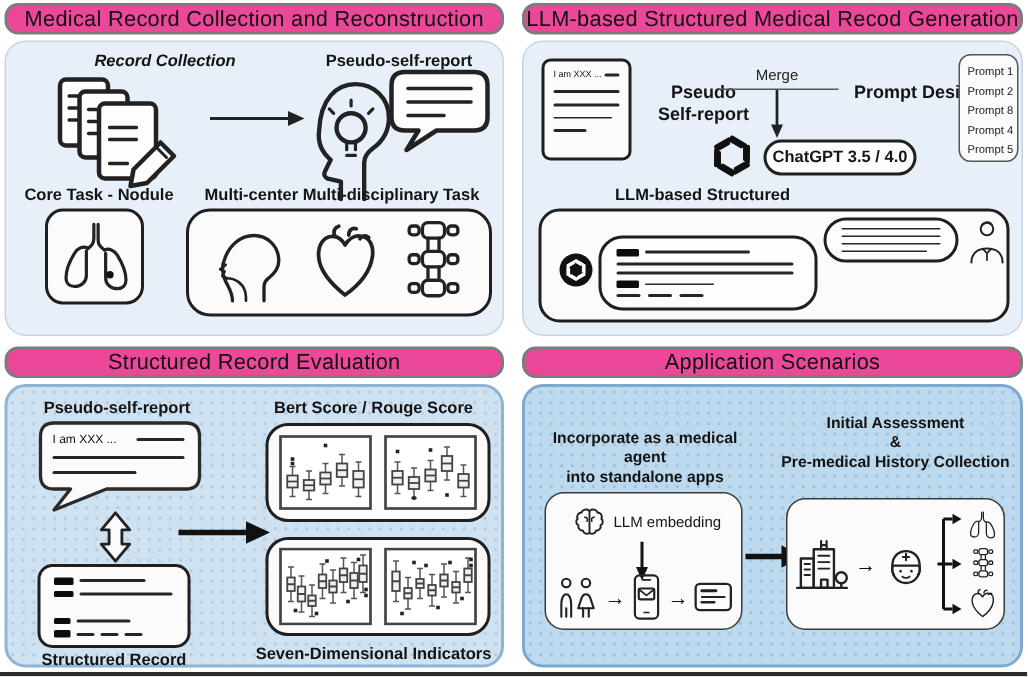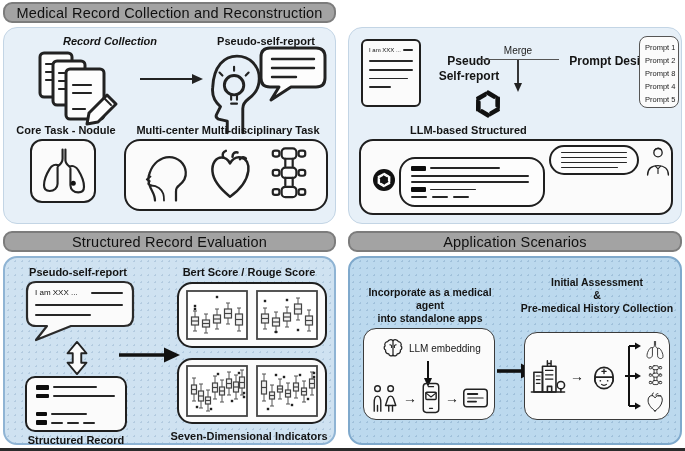--- a/index.html
+++ b/index.html
@@ -1,19 +1,19 @@
 <!DOCTYPE html>
 <html><head>
 <meta charset="utf-8">
 <style>
   * { box-sizing: border-box; margin: 0; padding: 0; }
   body { background:#fff; font-family:"Liberation Sans", sans-serif; }
   .canvas { position:relative; width:685px; height:451px; background:#fff; overflow:hidden; color:#161616; }
   .abs { position:absolute; }
-  .hdr { position:absolute; height:21px; background:#a3a3a3; border:2px solid #7c7c7c; border-radius:9px;
+  .hdr { position:absolute; height:21px; background:#ec4899; border:2px solid #7c7c7c; border-radius:9px;
          display:flex; align-items:center; justify-content:center; font-size:14.5px; color:#101010; letter-spacing:.2px; }
   .panel { position:absolute; border-radius:14px; }
   .p-light { background:#e7f0f8; border:1.5px solid #c3d5e5; }
   .p-mid   { background:#cfe2f1; border:2px solid #8fb4d4;
              background-image:radial-gradient(rgba(110,145,180,.28) 1px, transparent 1px); background-size:7px 7px; }
   .p-deep  { background:#bcd9ee; border:2px solid #7fa9cc;
              background-image:radial-gradient(rgba(90,130,170,.28) 1px, transparent 1px); background-size:7px 7px; }
   .lbl { position:absolute; font-weight:bold; font-size:11px; color:#141414; text-align:center; line-height:1.25; }
   .wbox { position:absolute; background:#fbfbfb; border:2px solid #1f1f1f; border-radius:12px; }
   .line { background:#262626; height:1.8px; border-radius:1px; }
@@ -134,20 +134,23 @@
       </svg>
       <svg width="50" height="56" viewBox="0 0 60 64" color="#222">
           <use href="#i-heart"></use>
         </svg>
       <svg width="40" height="62" viewBox="0 0 50 84" color="#222">
           <use href="#i-spine"></use>
         </svg>
     </div>
   </div>
 
+  <div class="hdr" style="left:348px;top:2px;width:334px;">
+    <span>LLM-based Structured Medical Recod Generation</span>
+  </div>
   <div class="panel p-light" style="left:348px;top:27px;width:334px;height:197px;">
 
     <div class="wbox" style="left:12px;top:11px;width:60px;height:68px;border-radius:6px;padding:6px 6px;display:flex;flex-direction:column;gap:7px;">
       <div class="row" style="gap:2px;">
         <span class="tinytxt">I am XXX ...</span>
         <span class="line" style="flex:1"></span>
       </div>
       <div class="line" style="width:100%"></div>
       <div class="line" style="width:100%"></div>
       <div class="line" style="width:88%"></div>
@@ -174,20 +177,21 @@
         <div>Prompt 2</div>
         <div>Prompt 8</div>
         <div>Prompt 4</div>
         <div>Prompt 5</div>
       </div>
     </div>
 
     <svg class="abs" style="left:124px;top:61px;" width="30" height="30" viewBox="0 0 100 100" color="#111">
         <use href="#i-openai"></use>
       </svg>
+    <div class="abs" style="left:160px;top:65px;width:102px;height:24px;background:#fdfdfd;border:2px solid #1f1f1f;border-radius:12px;display:flex;align-items:center;justify-content:center;font-weight:bold;font-size:11px;">ChatGPT 3.5 / 4.0</div>
 
     <div class="lbl" style="left:14px;top:96px;width:170px;text-align:left;padding-left:47px;">LLM-based Structured Record</div>
 
     <div class="wbox" style="left:10px;top:111px;width:314px;height:76px;border-radius:14px;">
       <div class="abs" style="left:12px;top:28px;width:22px;height:22px;background:#111;border-radius:50%;display:flex;align-items:center;justify-content:center;">
         <svg width="16" height="16" viewBox="0 0 100 100" color="#fff">
             <use href="#i-openai"></use>
           </svg>
       </div>
       <div class="abs" style="left:38px;top:16px;width:146px;height:50px;background:#fdfdfd;border:2px solid #1f1f1f;border-radius:16px;padding:7px 10px;display:flex;flex-direction:column;gap:4.5px;">

